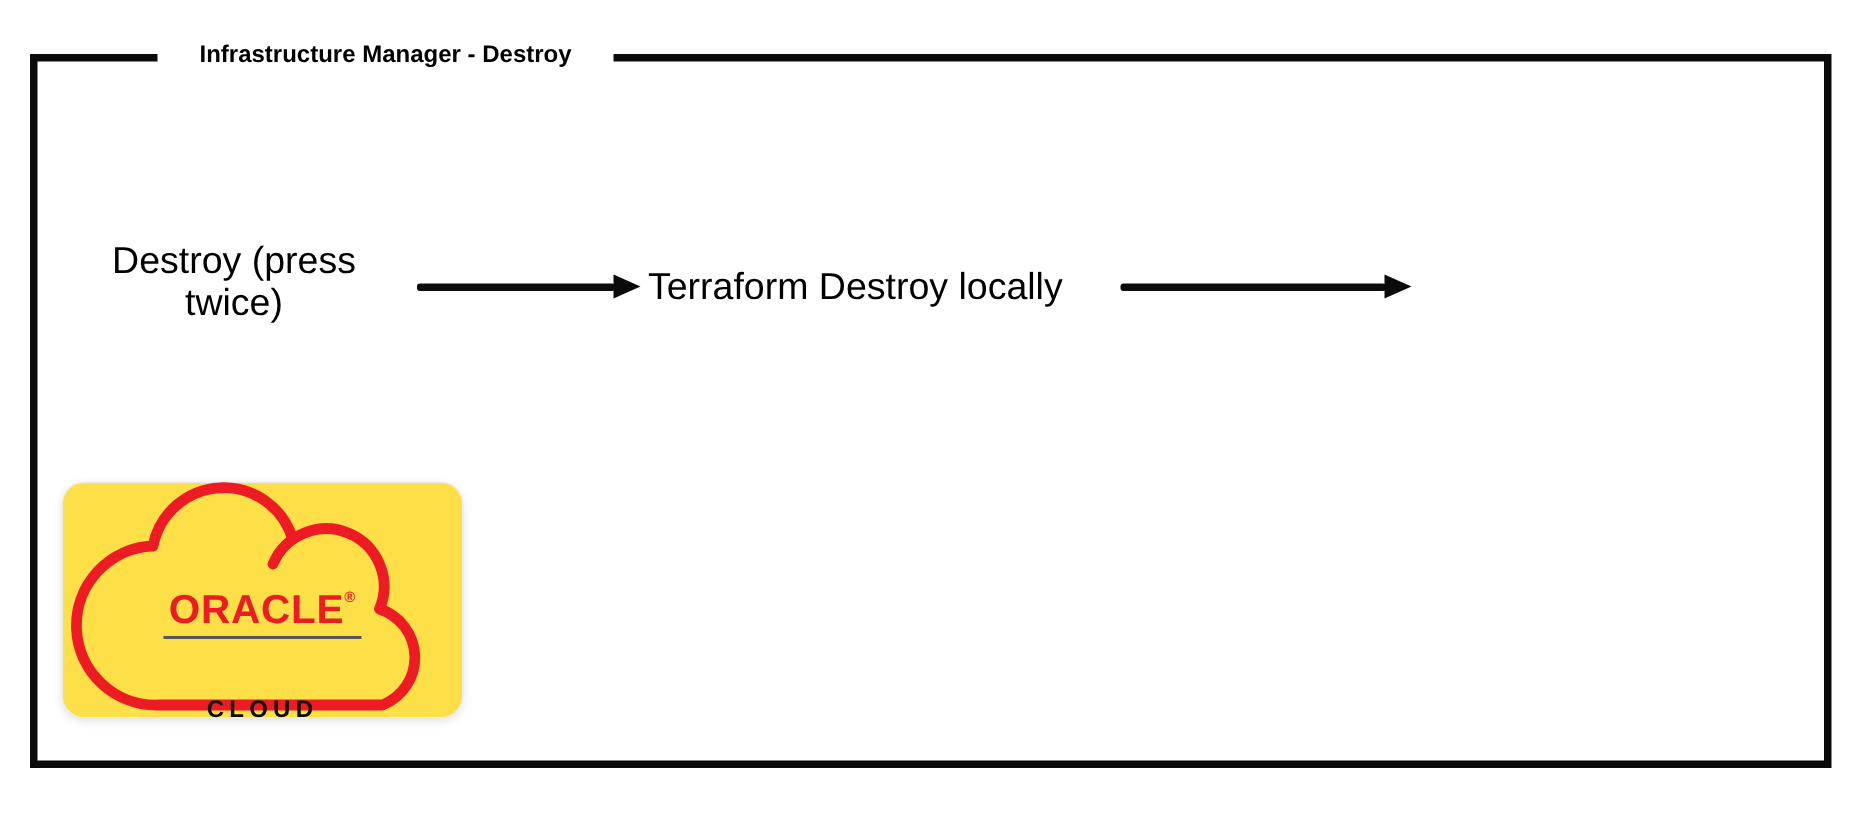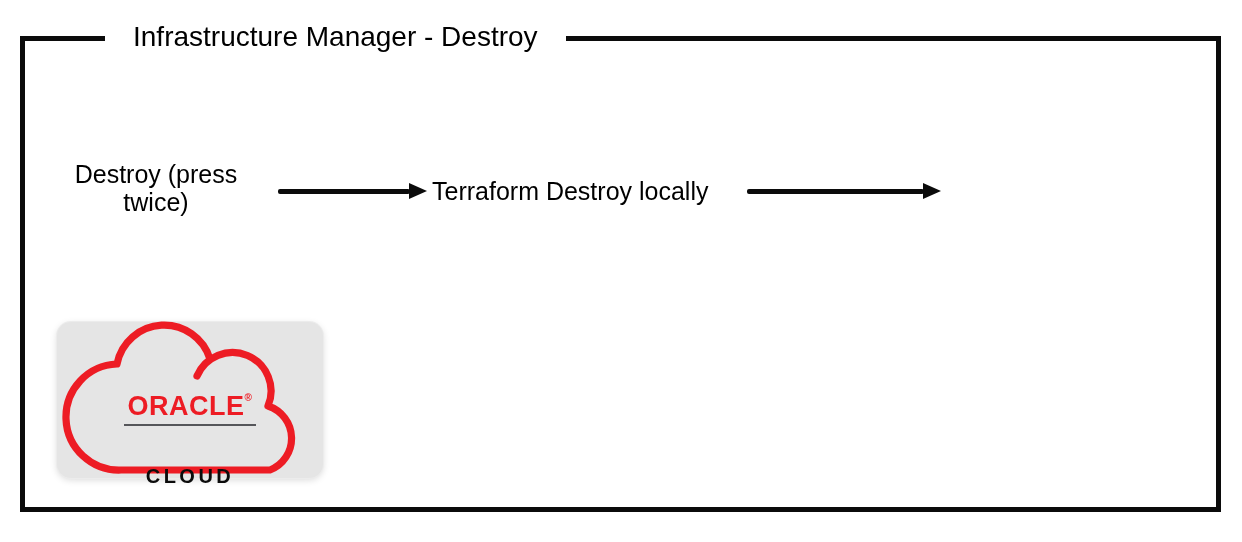--- a/index.html
+++ b/index.html
@@ -28,22 +28,22 @@
     background: transparent;
   }
   .frame-title {
     position: absolute;
     left: 80px;
     top: -21px;
     height: 34px;
     line-height: 34px;
     padding: 0 28px;
     background: #ffffff;
-    font-size: 28px;
-    font-weight: 400;
+    font-size: 16px;
+    font-weight: 700;
     white-space: nowrap;
     color: var(--text, #000);
   }
   
   .node {
     position: absolute;
     font-size: 25px;
     line-height: 28px;
     color: var(--text, #000);
   }
@@ -70,25 +70,25 @@
     border-bottom: 8.5px solid transparent;
     border-left: 18px solid var(--arrow, #0b0b0b);
   }
   .arrow1-line { left: 278px; top: 189px; width: 132px; }
   .arrow1-head { left: 409px; top: 183px; }
   .arrow2-line { left: 747px; top: 189px; width: 177px; }
   .arrow2-head { left: 923px; top: 183px; }
   
   .logo-card {
     position: absolute;
-    left: 57px;
+    left: 42px;
     top: 322px;
     width: 266px;
     height: 156px;
-    background: #e5e5e5;
+    background: #fde047;
     border-radius: 14px;
     box-shadow: 0 0 0 1px #ececec, 0 2px 7px rgba(0,0,0,0.15);
   }
   .cloud-svg {
     position: absolute;
     left: 0;
     top: 0;
     overflow: visible;
   }
   .brand-block {
@@ -112,21 +112,21 @@
     font-weight: 700;
     color: var(--red, #ED1C24);
   }
   .brand-divider {
     width: 132px;
     height: 2px;
     margin: 4px auto 6px auto;
     background: var(--divider, #55565a);
   }
   .cloud-label {
-    font-size: 20px;
+    font-size: 16px;
     font-weight: 700;
     letter-spacing: 3.5px;
     color: #0b0b0b;
     white-space: nowrap;
     margin-top: 40px;
   }
 </style>
 </head>
 <body>
 

